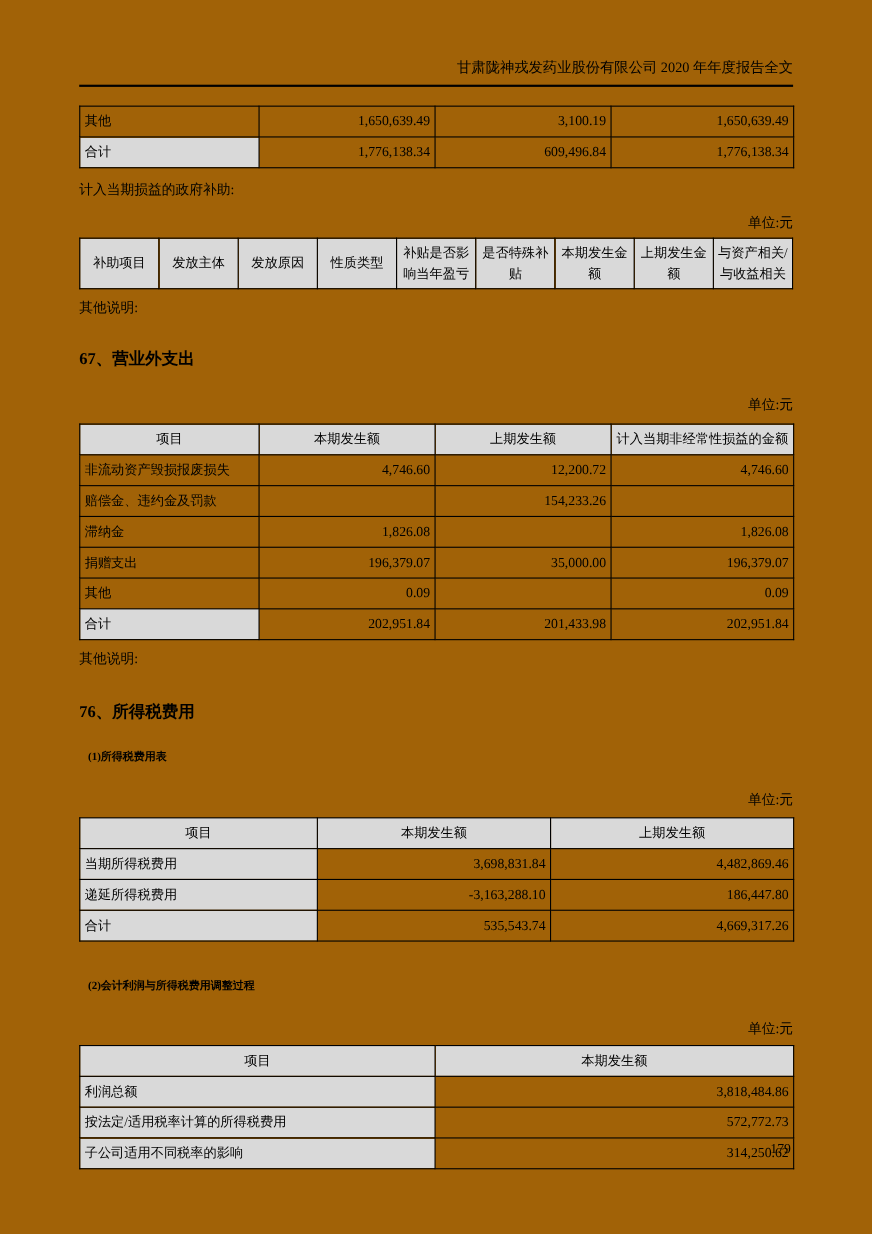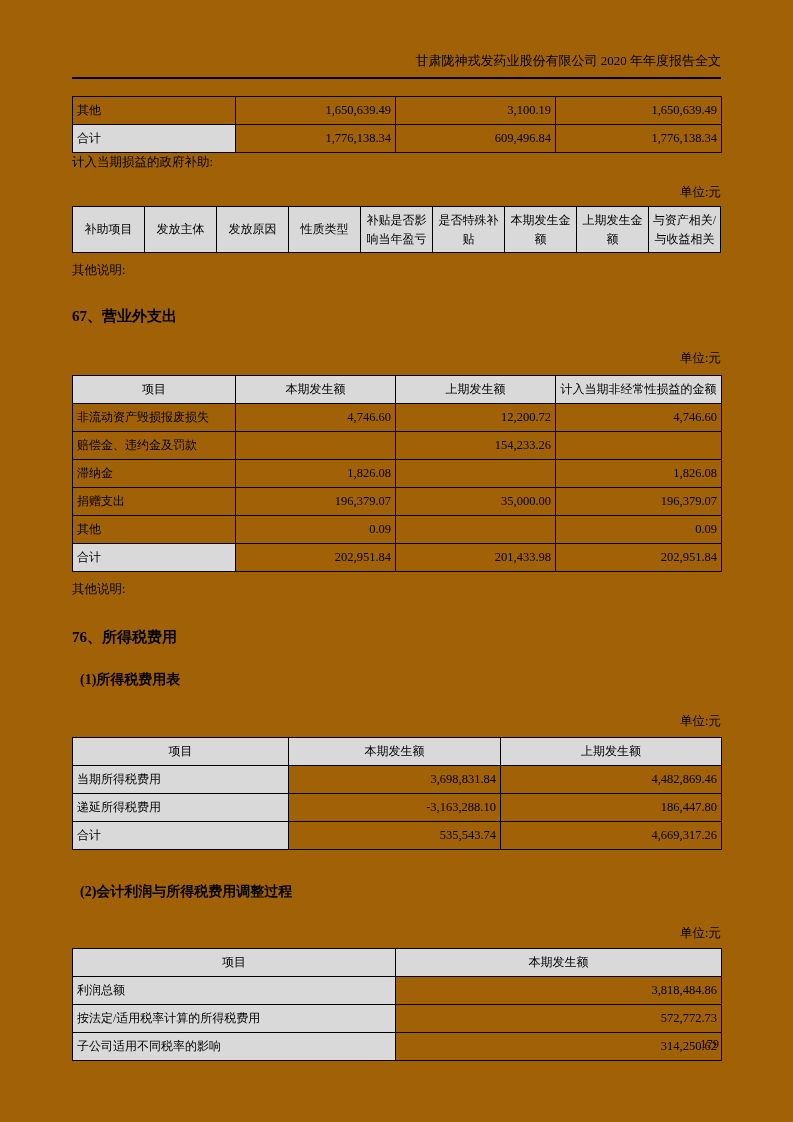--- a/index.html
+++ b/index.html
@@ -21,24 +21,24 @@
   td { border:1px solid #000; font-size:12px; vertical-align:middle; overflow:hidden; }
   tr.r { height:28px; }
   .lbl  { text-align:left;  padding:3px 4px; }
   .num  { text-align:right; padding:3px 4px; font-size:12.5px; }
   .hdr  { background:#d9d9d9; text-align:center; padding:4px 3px; line-height:1.55; }
   .gray { background:#d9d9d9; }
 
   .para { font-size:12.5px; }
   .unit { font-size:12.5px; text-align:right; }
   .h1 { font-size:15px; font-weight:bold; }
-  .h2 { font-size:14px; font-weight:bold; padding-left:8px; }
+  .h2 { font-size:10px; font-weight:bold; padding-left:8px; }
 
   .mt-t1   { margin-top:17px; }
-  .mt-intro{ margin-top:1px; }
+  .mt-intro{ margin-top:11px; }
   .mt-u1   { margin-top:13px; }
   .mt-t2   { margin-top:5px; }
   .mt-note1{ margin-top:9px; }
   .mt-h75  { margin-top:28px; }
   .mt-u2   { margin-top:24px; }
   .mt-t75  { margin-top:8px; }
   .mt-note2{ margin-top:9px; }
   .mt-h76  { margin-top:30px; }
   .mt-h761 { margin-top:24px; }
   .mt-u3   { margin-top:24px; }

